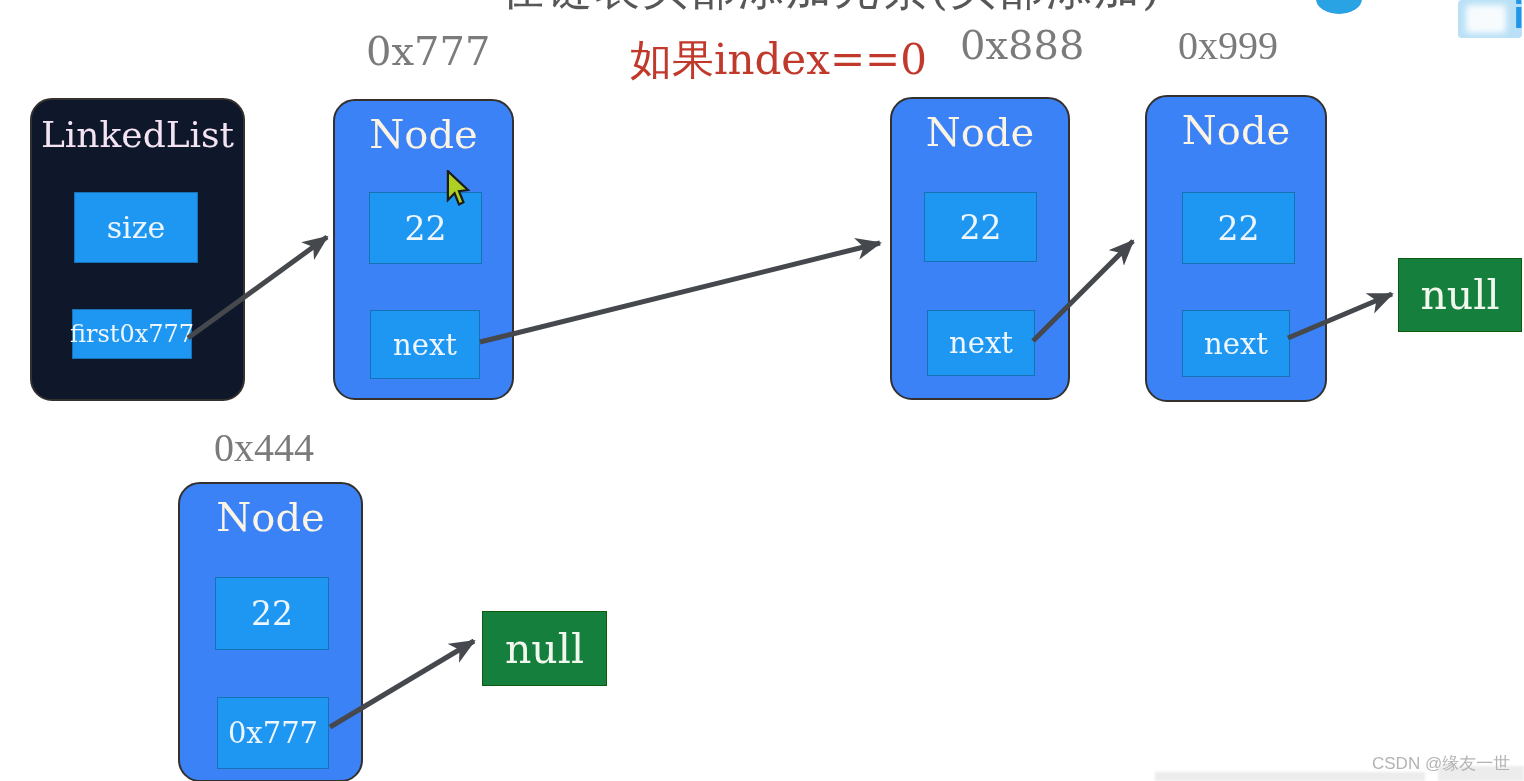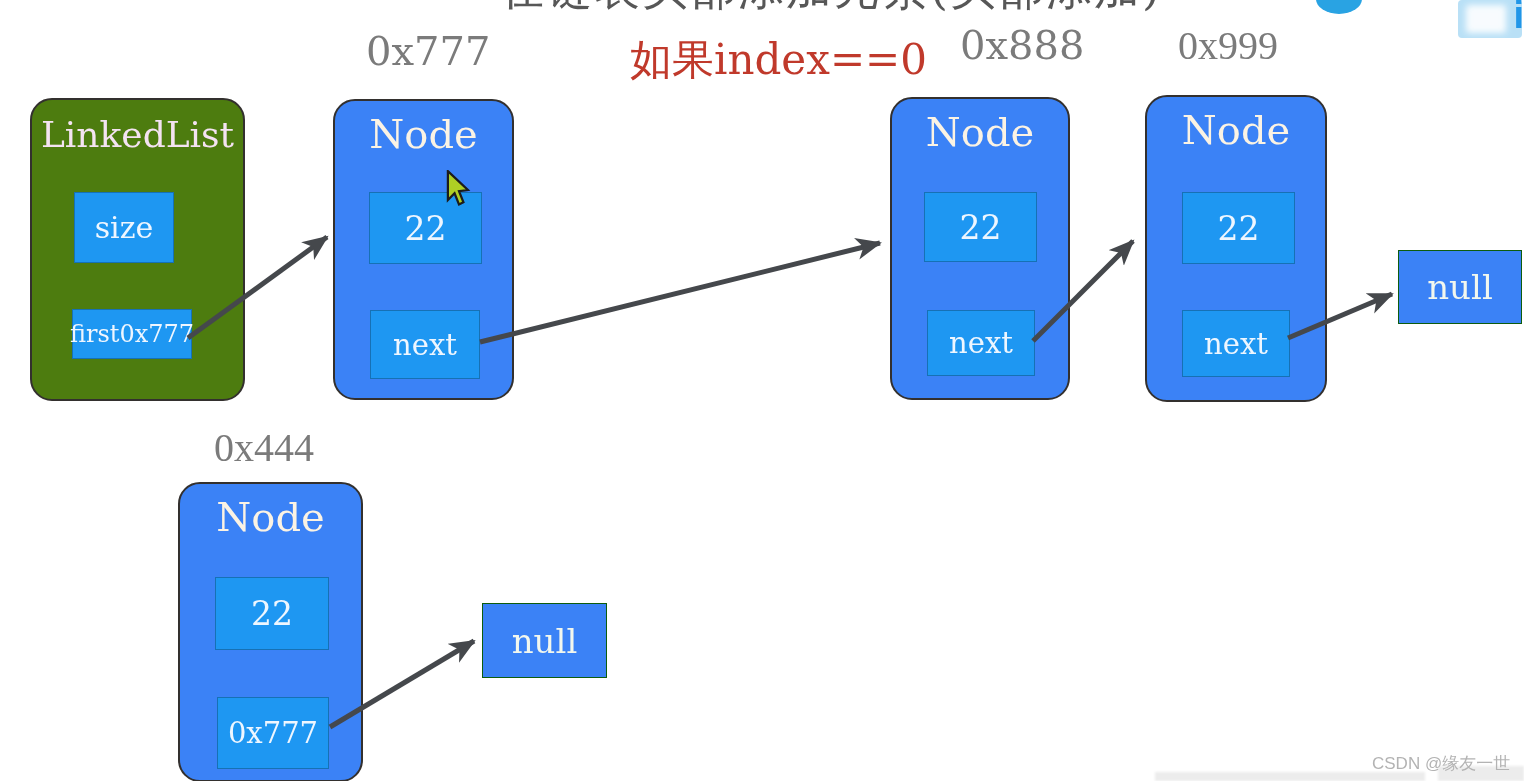--- a/index.html
+++ b/index.html
@@ -14,33 +14,33 @@
   .top-clip span{position:absolute;left:0;top:-42px;font-size:46px;color:#3a3a3a;
     font-family:"DejaVu Serif",serif;white-space:nowrap;letter-spacing:2px;opacity:.85;}
 
   
   .addr{color:#7b7b7b;font-size:40px;font-family:"DejaVu Serif",serif;white-space:nowrap;}
 
   .cond{color:#c0392b;font-size:42px;font-family:"DejaVu Serif",serif;white-space:nowrap;}
 
   
   .bigbox{border:2px solid #33302e;border-radius:22px;box-sizing:border-box;}
-  .purple{background:#4d7c0f;padding-left:25px;}
+  .purple{background:#0f172a;padding-left:25px;}
   .orange{background:#3b82f6;}
   .boxtitle{position:absolute;left:0;right:0;top:10px;text-align:center;color:#fbf3e4;
     font-size:40px;font-family:"DejaVu Serif",serif;}
   .lltitle{font-size:36px;color:#f4e3f2;top:14px;}
 
   .field{position:absolute;background:#1e97f2;border:1px solid rgba(0,0,0,0.25);
     box-sizing:border-box;display:flex;align-items:center;justify-content:center;
     color:#eef6ff;font-family:"DejaVu Serif",serif;}
 
-  .nullbox{background:#3b82f6;border:1px solid #0d5c0d;box-sizing:border-box;
+  .nullbox{background:#15803d;border:1px solid #0d5c0d;box-sizing:border-box;
     display:flex;align-items:center;justify-content:center;color:#f2f7ee;
-    font-size:34px;font-family:"DejaVu Serif",serif;}
+    font-size:41px;font-family:"DejaVu Serif",serif;margin-top:8px;}
 
   
   .code{left:706px;top:546px;font-family:"DejaVu Sans Mono",monospace;
     font-weight:bold;font-size:31px;line-height:44px;white-space:nowrap;}
   .code .comment{color:#9e9e9e;}
   .tok-purple{color:#a33bb8;}
   .tok-blue{color:#2b50d8;}
   .tok-dark{color:#262626;}
 
   .watermark{left:1372px;top:752px;color:#b3b3b3;font-size:17px;
@@ -74,21 +74,21 @@
   <div class="abs cond" style="left:630px;top:32px;">如果index==0</div>
 
   <div class="abs blob"></div>
   <div class="abs wm-icon">
     <div class="glyph"></div>
     <div class="i">i</div>
   </div>
 
   <div class="abs bigbox purple" style="left:30px;top:98px;width:215px;height:303px;">
     <div class="boxtitle lltitle">LinkedList</div>
-    <div class="field" style="left:42px;top:92px;width:100px;height:71px;font-size:30px;">size</div>
+    <div class="field" style="left:42px;top:92px;width:124px;height:71px;font-size:30px;">size</div>
     <div class="field" style="left:40px;top:209px;width:120px;height:50px;font-size:24px;">first0x777</div>
   </div>
 
   <div class="abs bigbox orange" style="left:333px;top:99px;width:181px;height:301px;">
     <div class="boxtitle">Node</div>
     <div class="field" style="left:34px;top:91px;width:113px;height:72px;font-size:33px;">22</div>
     <div class="field" style="left:35px;top:209px;width:110px;height:69px;font-size:29px;">next</div>
   </div>
 
   <div class="abs bigbox orange" style="left:890px;top:97px;width:180px;height:303px;">

